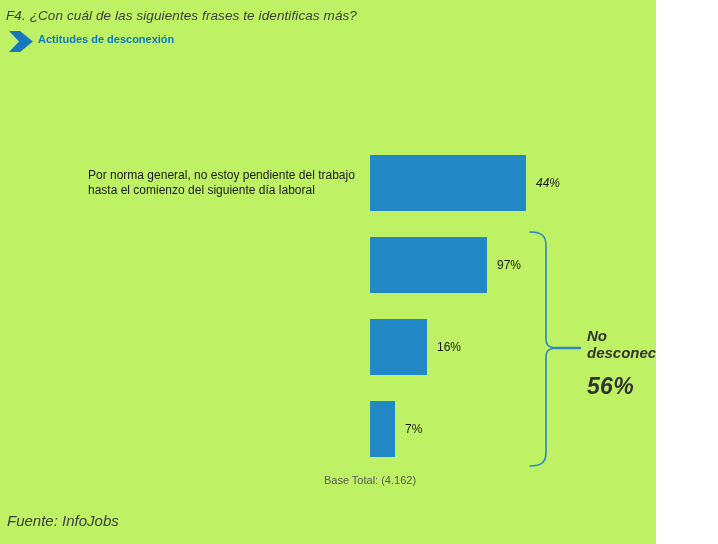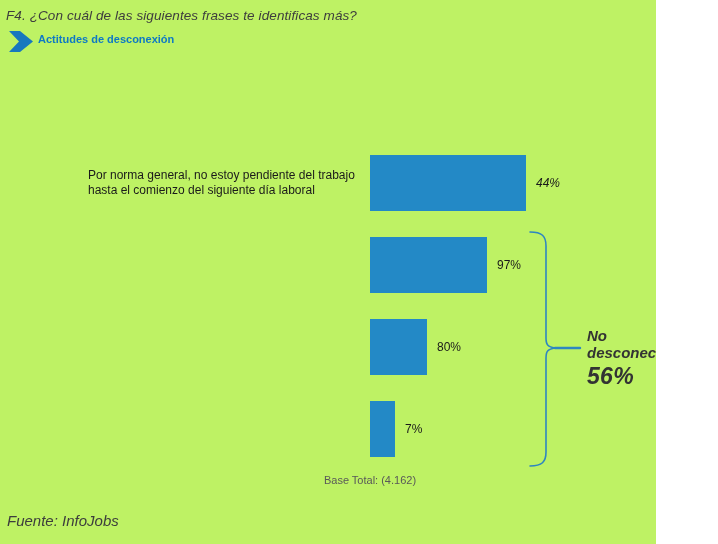--- a/index.html
+++ b/index.html
@@ -32,21 +32,21 @@
   .bar{
     position:absolute;left:370px;height:56px;background:#2389c6;
   }
   .val-label{
     position:absolute;height:56px;display:flex;align-items:center;
     font-size:12px;color:#1a1a1a;
   }
   .bracket-svg{position:absolute;left:520px;top:224px;width:66px;height:252px;}
   .side-note{position:absolute;left:587px;top:327px;color:#333333;font-style:italic;}
   .side-note .t1{font-size:15px;font-weight:bold;display:block;}
-  .side-note .t2{font-size:23px;font-weight:bold;display:block;margin-top:2px;letter-spacing:.3px;}
+  .side-note .t2{font-size:23px;font-weight:bold;display:block;margin-top:12px;letter-spacing:.3px;}
   .base-note{
     position:absolute;left:370px;top:474px;transform:translateX(-50%);
     font-size:11px;color:#595959;white-space:nowrap;
   }
   .source{
     position:absolute;left:7px;top:512px;
     font-size:15px;font-style:italic;color:#3d3d3d;
   }
 </style>
 </head>
@@ -64,21 +64,21 @@
 
 
   <div class="cat-label" style="top:155px">Por norma general, no estoy pendiente del trabajo hasta el comienzo del siguiente día laboral</div>
   <div class="bar" style="top: 155px; width: 156px; background: rgb(35, 137, 198);"></div>
   <div class="val-label" style="top: 155px; left: 536px; font-style: italic;">44%</div>
 
   <div class="bar" style="top: 237px; width: 117px; background: rgb(35, 137, 198);"></div>
   <div class="val-label" style="top: 237px; left: 497px;">97%</div>
 
   <div class="bar" style="top: 319px; width: 57px; background: rgb(35, 137, 198);"></div>
-  <div class="val-label" style="top: 319px; left: 437px;">80%</div>
+  <div class="val-label" style="top: 319px; left: 437px;">16%</div>
 
   <div class="bar" style="top: 401px; width: 25px; background: rgb(35, 137, 198);"></div>
   <div class="val-label" style="top: 401px; left: 405px;">7%</div>
 
   <svg class="bracket-svg" viewBox="0 0 66 252">
     <path d="M 10 8 C 22 8 26 12 26 22 L 26 114 C 26 121 28 123 35 124 C 28 125 26 127 26 134 L 26 228 C 26 238 22 242 10 242" fill="none" stroke="#2e86c1" stroke-width="1.6" stroke-linecap="round"></path>
     <path d="M 35 124 L 60 124" fill="none" stroke="#2e86c1" stroke-width="2.4" stroke-linecap="round"></path>
   </svg>
 
   <div class="side-note">

